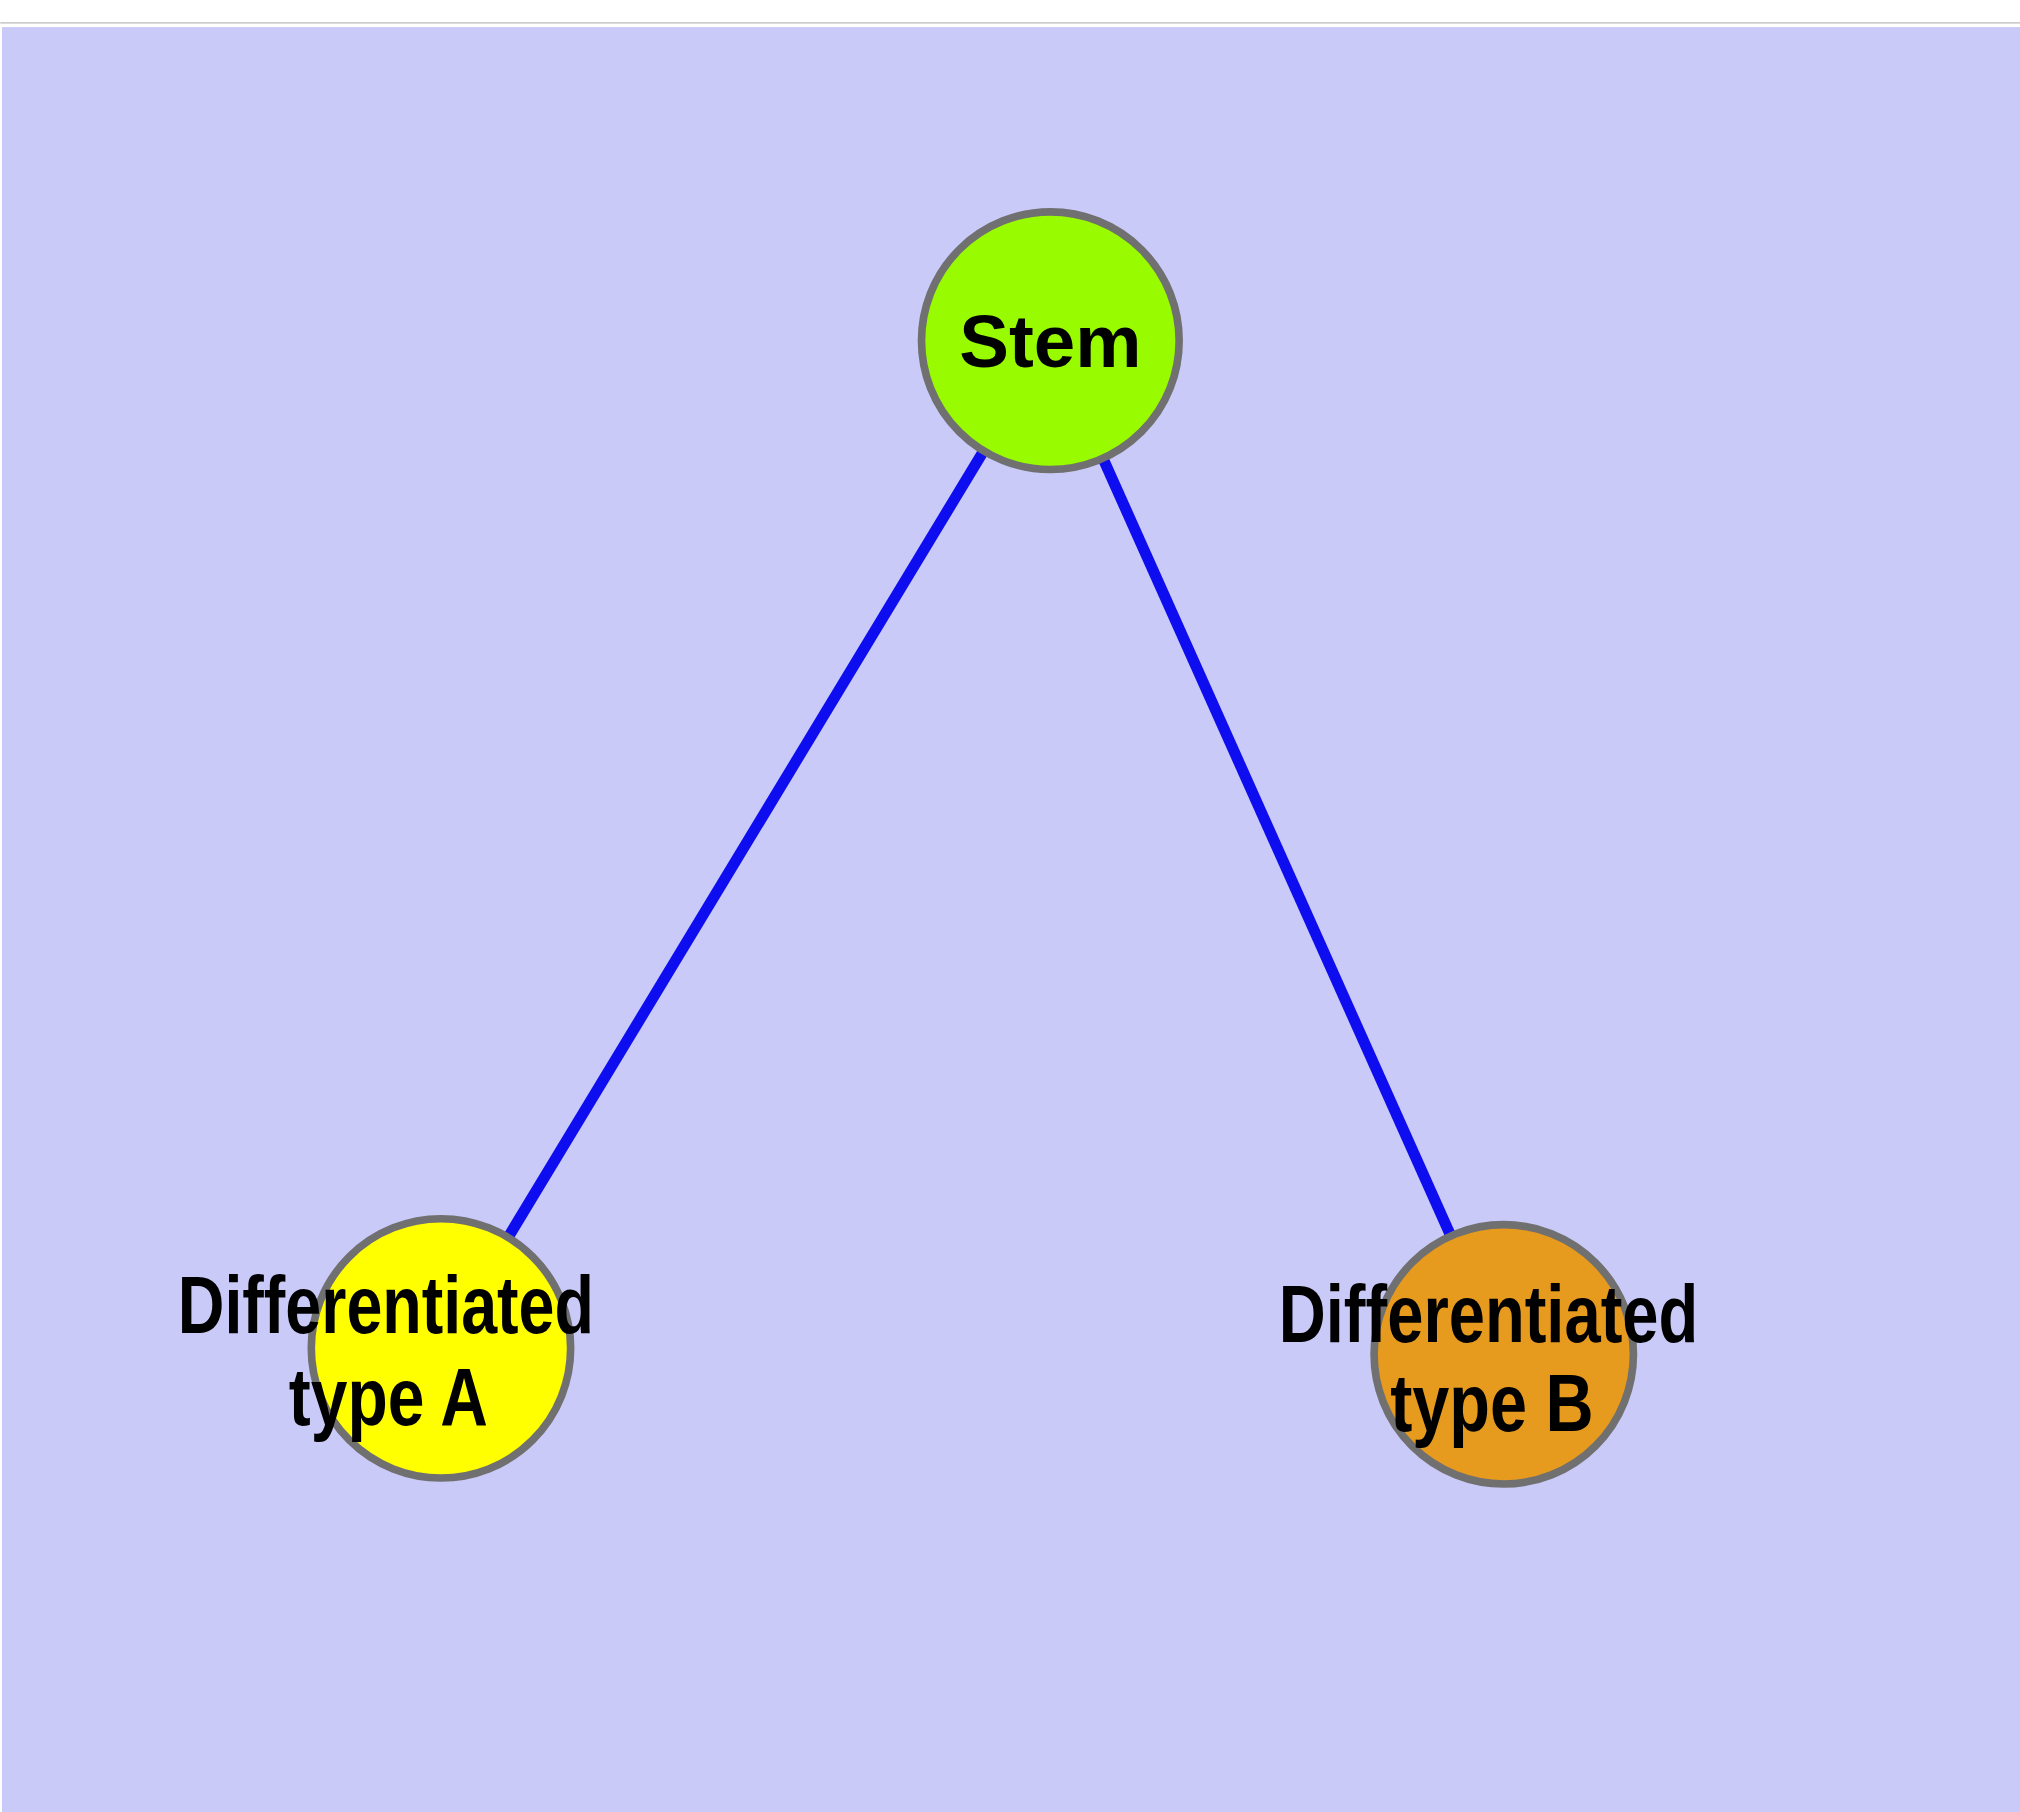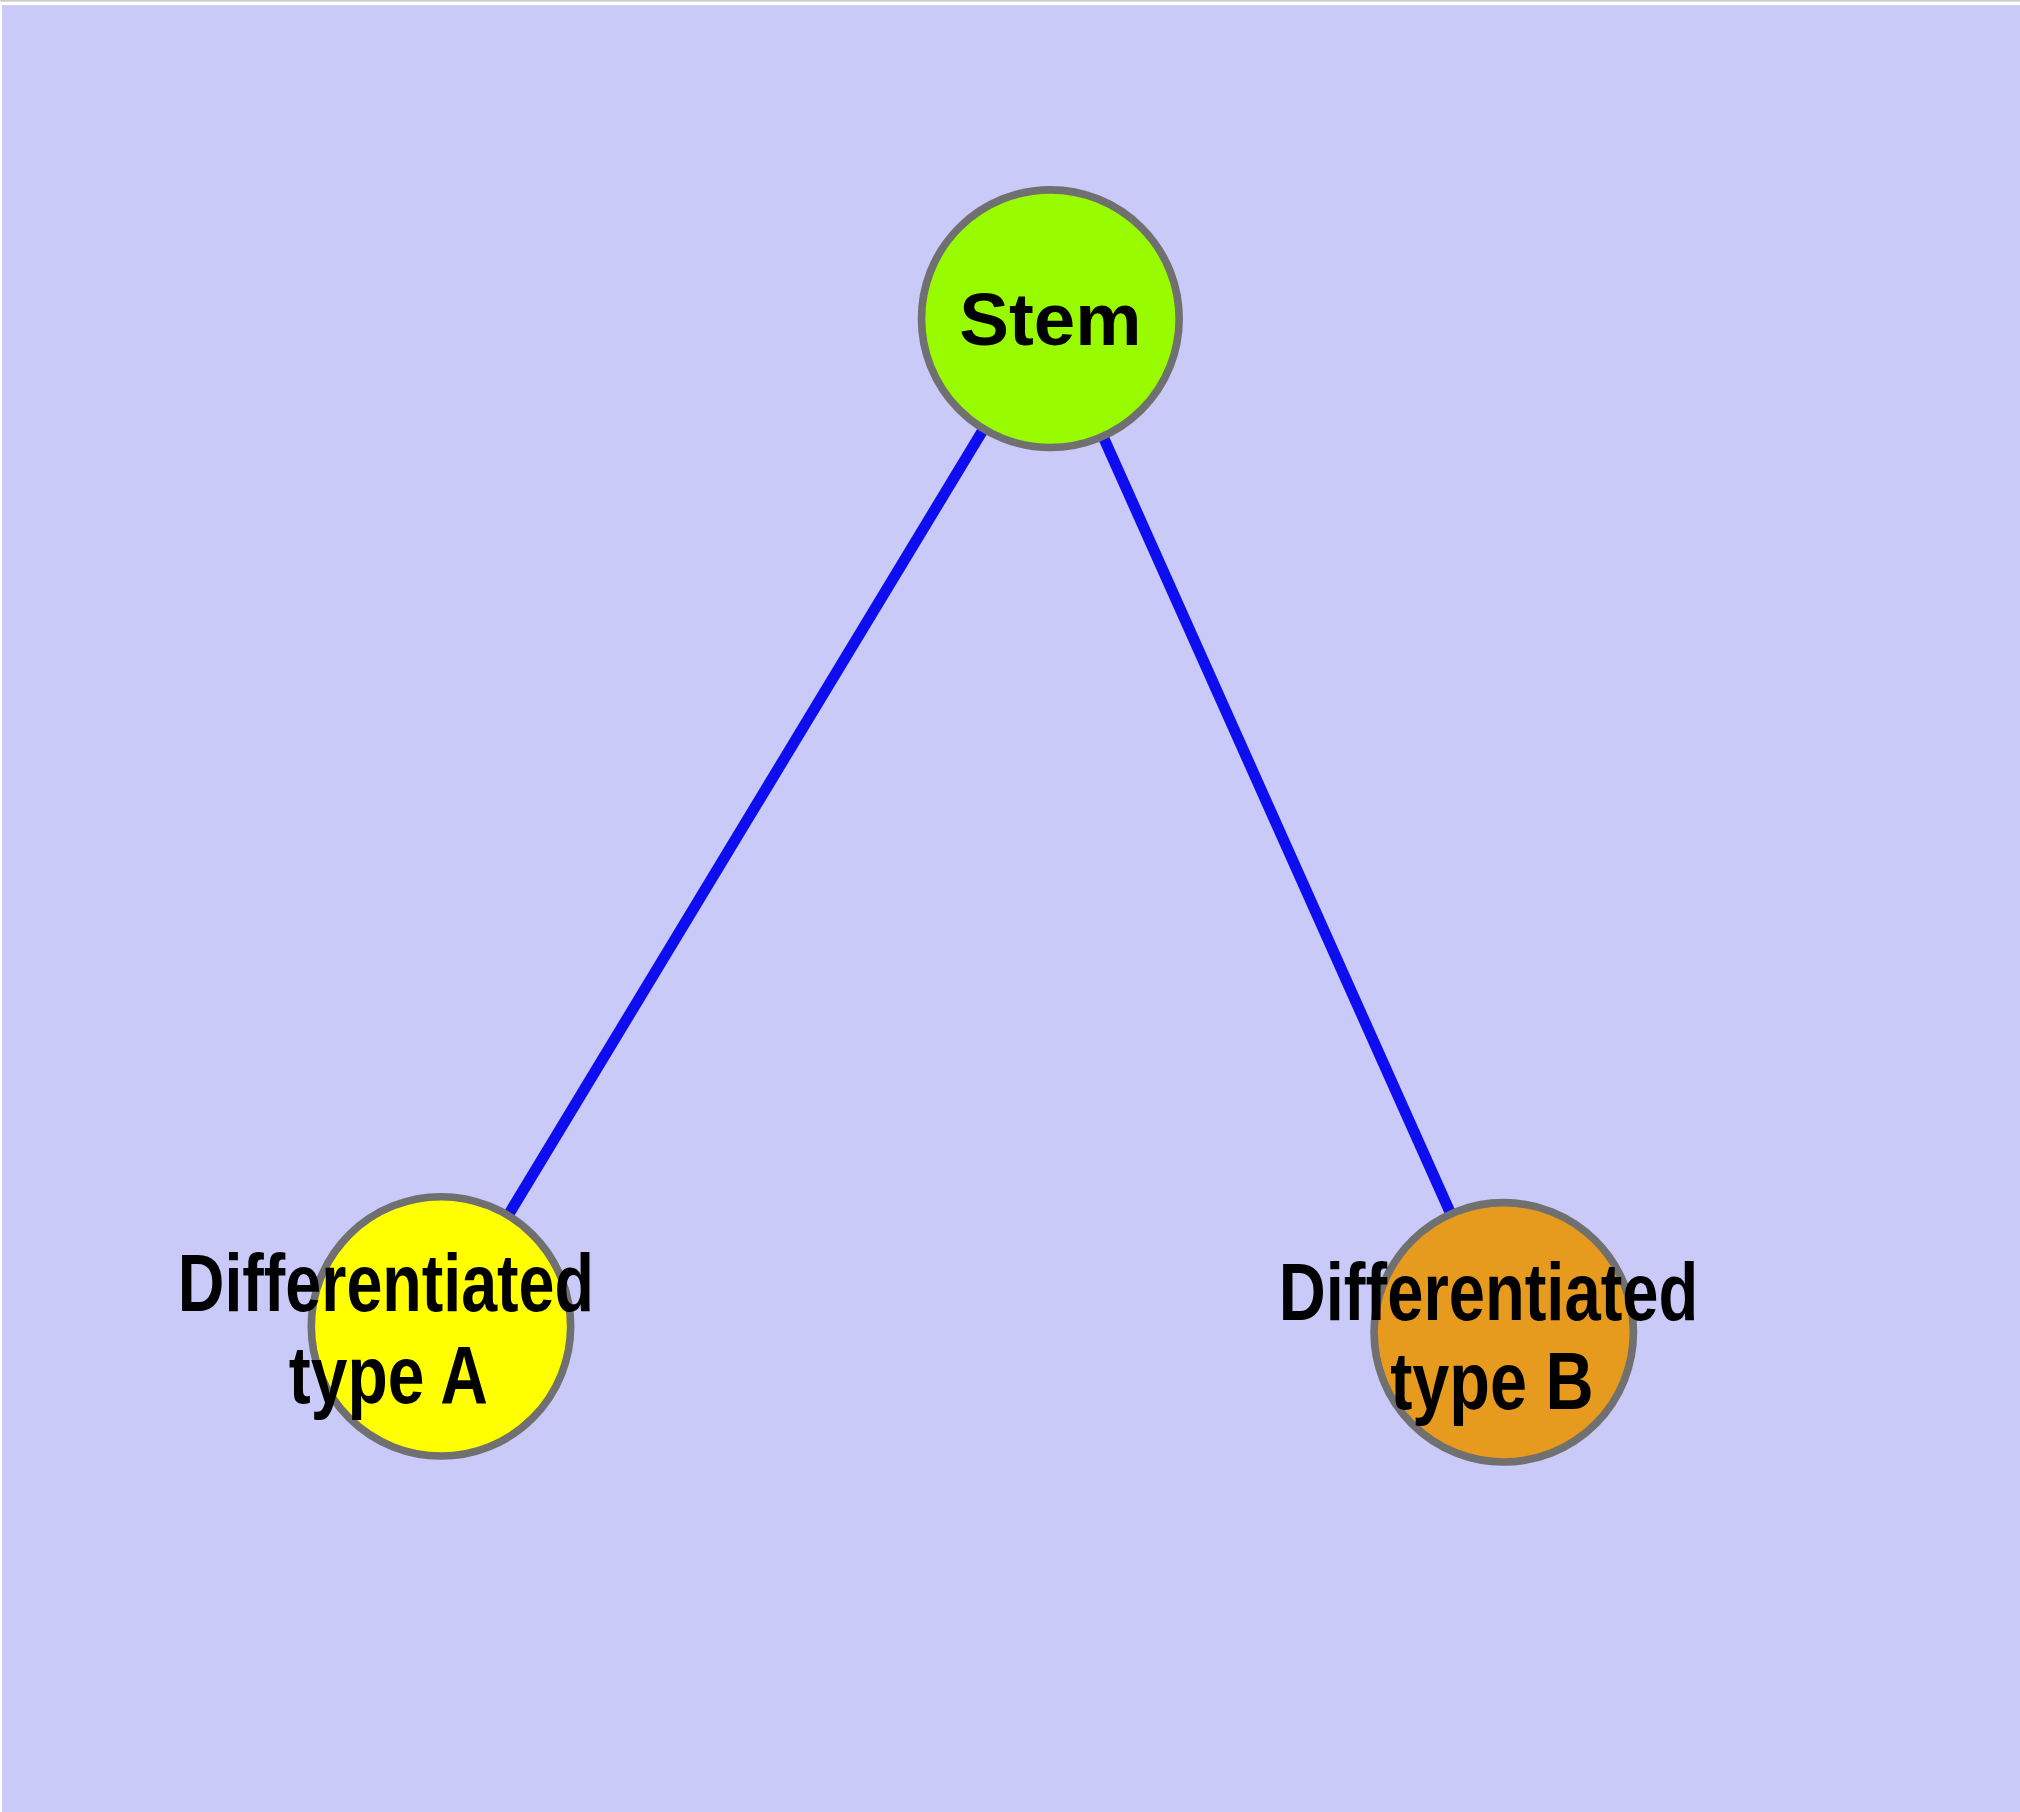--- a/index.html
+++ b/index.html
@@ -7,20 +7,21 @@
     padding: 0;
     background: #ffffff;
     width: 2021px;
     height: 1812px;
     overflow: hidden;
   }
   .canvas-wrap {
     position: relative;
     width: 2021px;
     height: 1572px;
+    margin-top: 22px;
   }
   svg text {
     font-family: "Liberation Sans", sans-serif;
     font-weight: bold;
     fill: #000000;
   }
   .node-circle {
     stroke: #707070;
     stroke-width: 9;
   }

